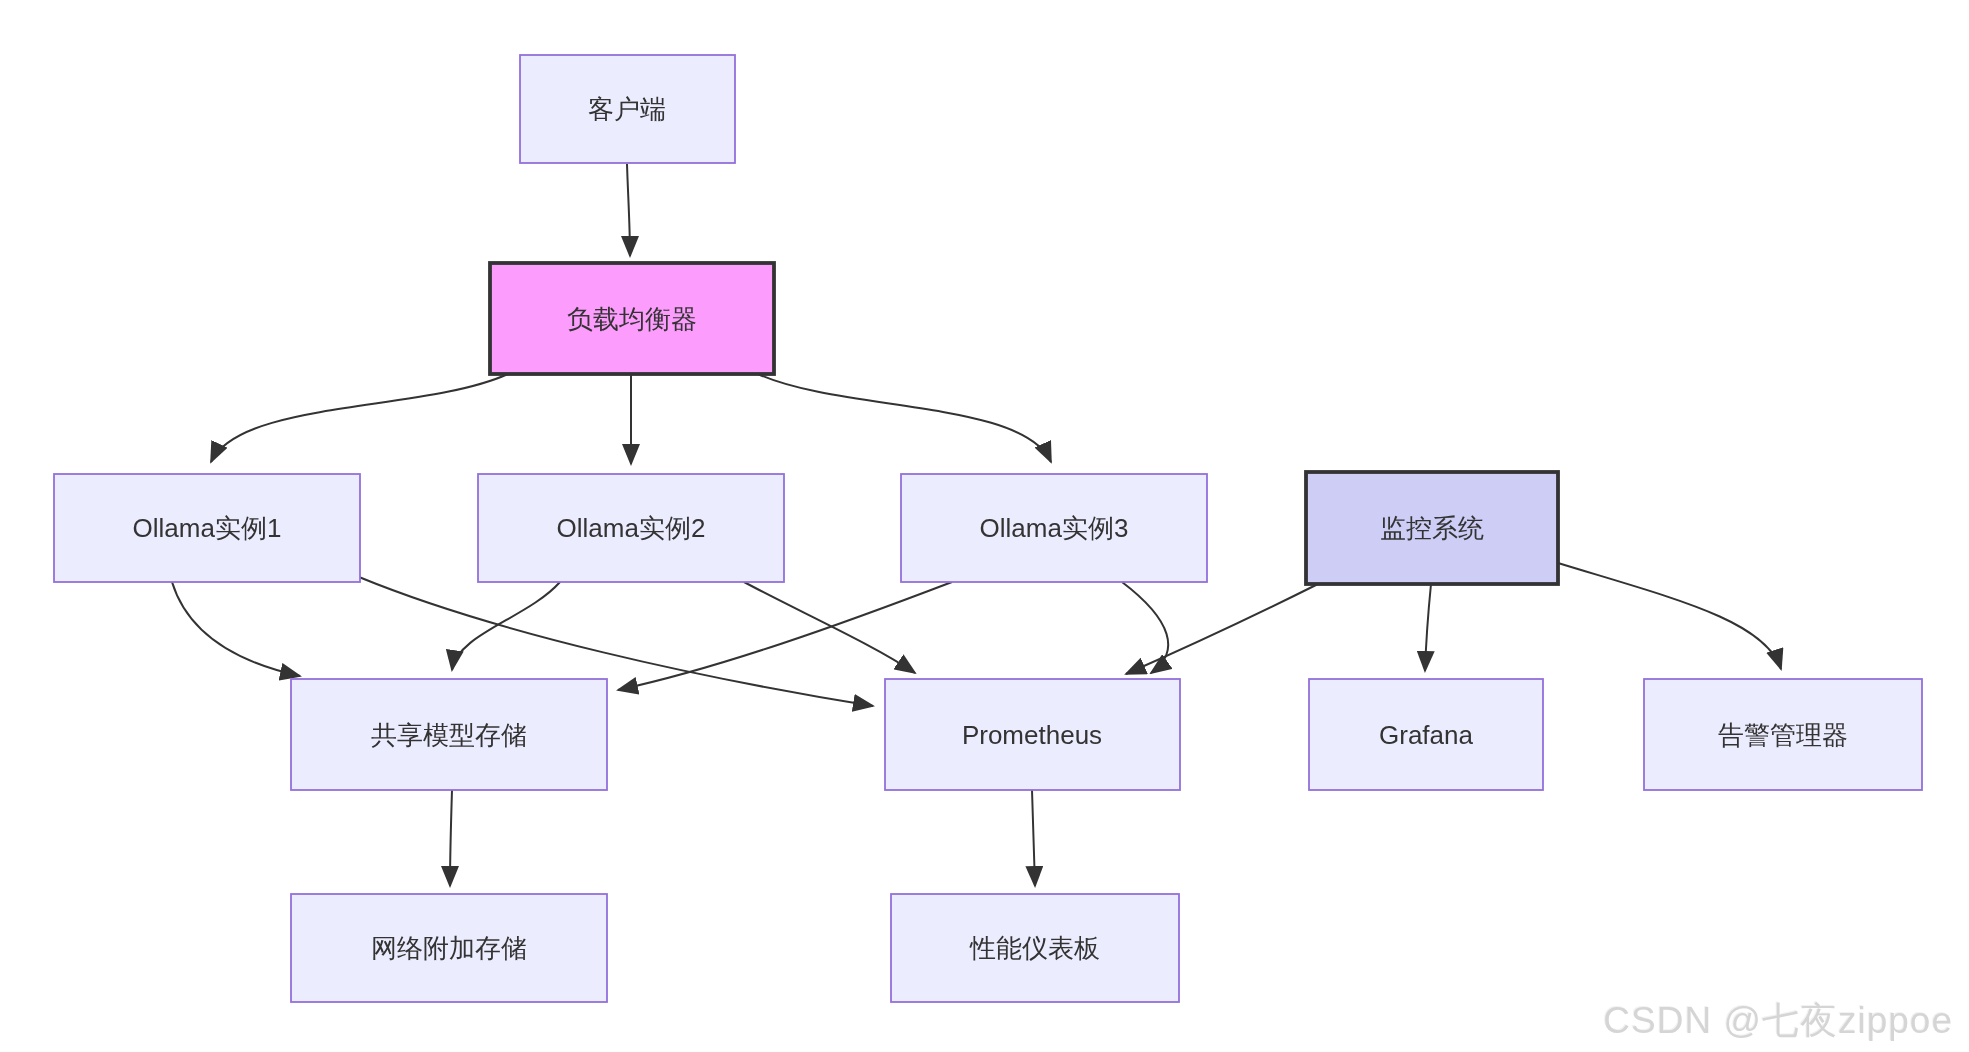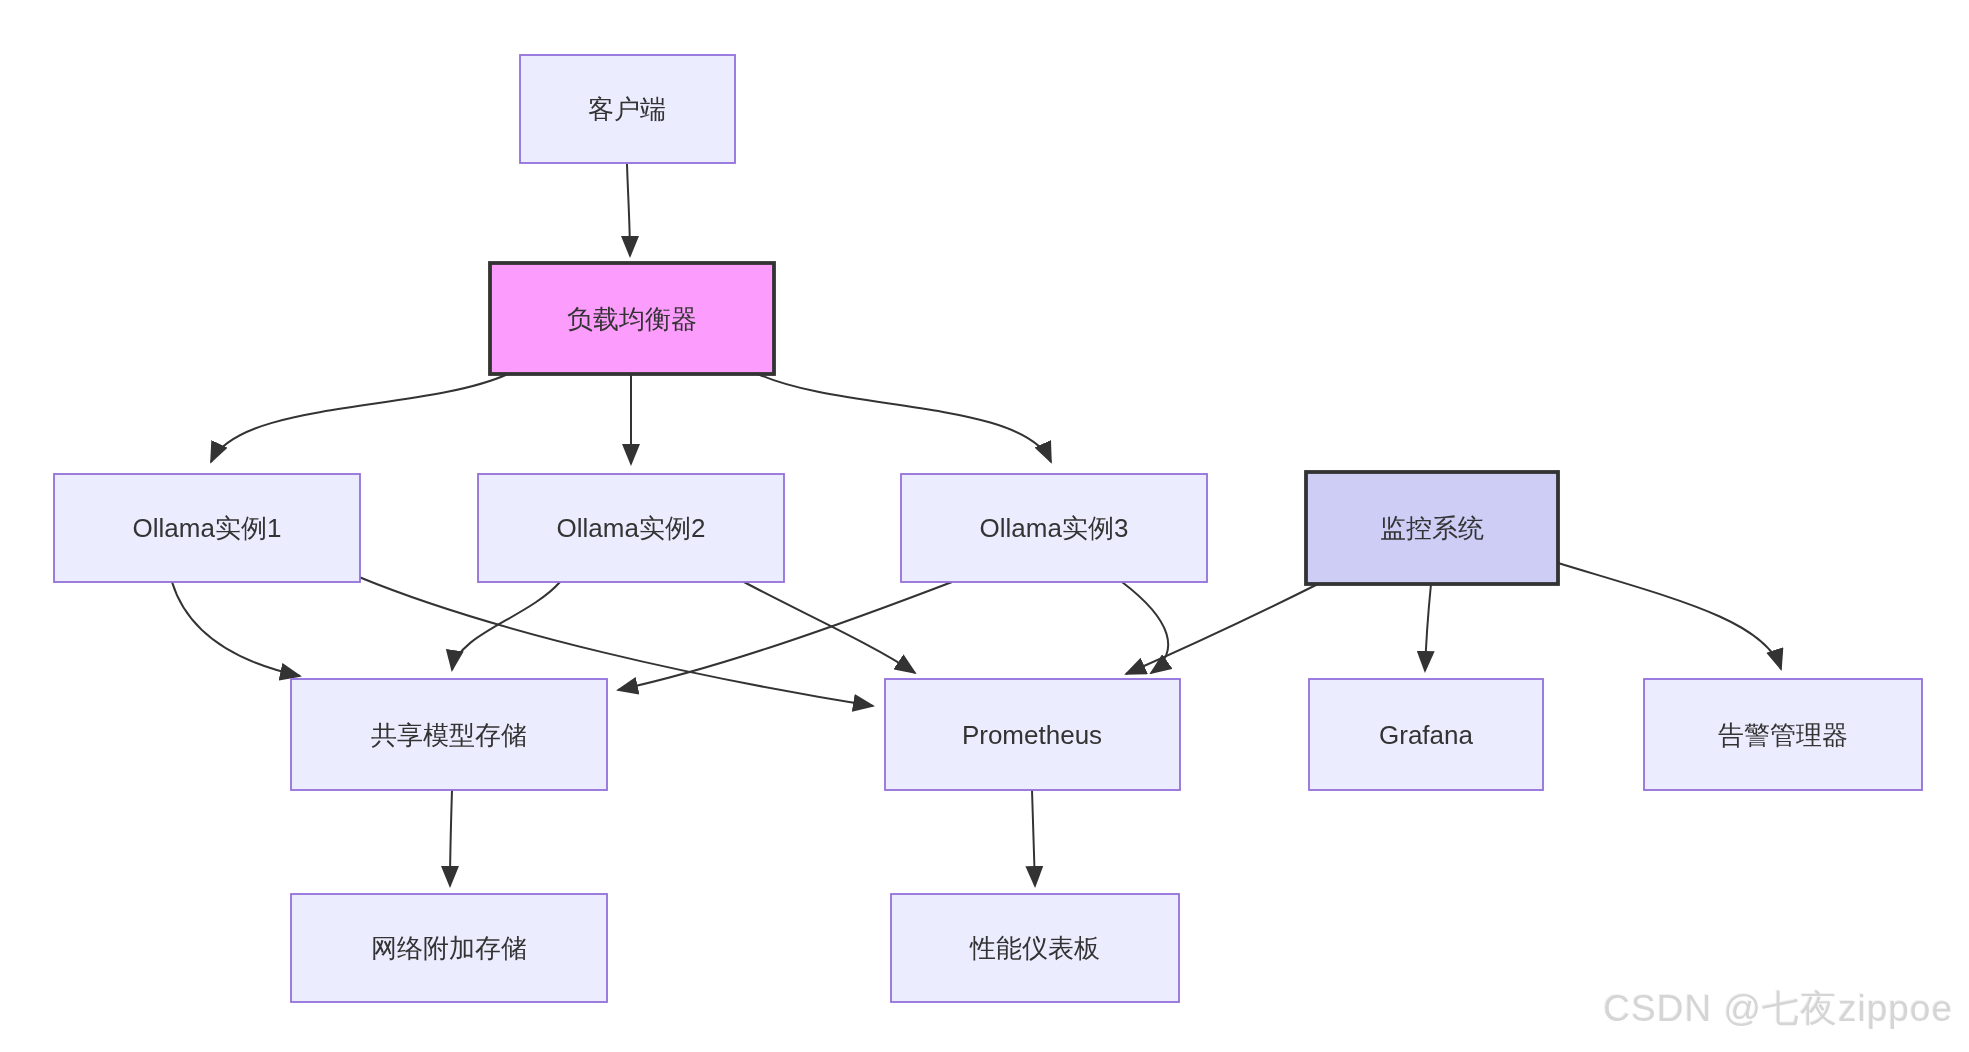--- a/index.html
+++ b/index.html
@@ -15,21 +15,21 @@
   .node-rect{stroke-width:1.8px;}
   .node-rect.thick{stroke-width:3.8px;}
   .node-label{
     font-family:"Liberation Sans","DejaVu Sans",sans-serif;
     font-size:26px;
     text-anchor:middle;
   }
   .watermark{
     position:absolute;
     right:16px;
-    bottom:18px;
+    bottom:6px;
     font-size:37px;
     letter-spacing:1px;
     color:#d5d5d5;
     text-shadow:1px 1px 0 #ffffff, -1px -1px 0 #f2f2f2;
     font-family:"Liberation Sans","DejaVu Sans",sans-serif;
     user-select:none;
   }
 </style>
 </head>
 <body>

